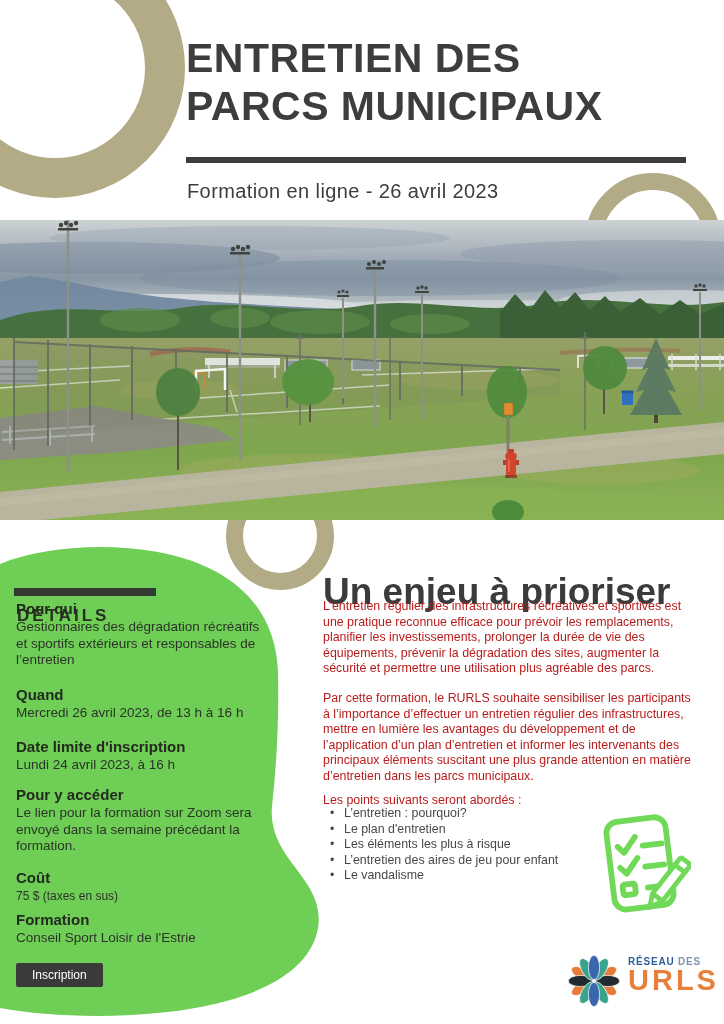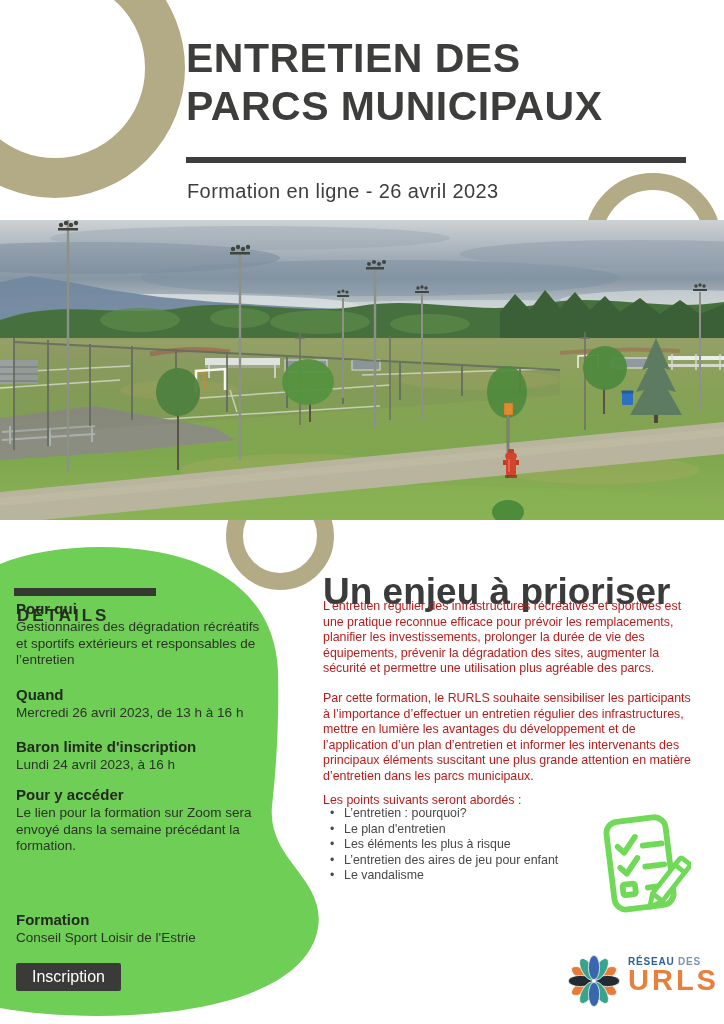--- a/index.html
+++ b/index.html
@@ -23,21 +23,21 @@
   .details{position:absolute;z-index:4;}
   .details-head{left:17px;top:558px;font-size:17px;font-weight:bold;letter-spacing:3px;color:#272f22;margin-top:48px;}
   .details-bar{position:absolute;left:14px;top:588px;width:142px;height:8px;background:#343a31;z-index:4;}
   .sec{position:absolute;left:16px;width:252px;z-index:4;color:#2c3328;}
   .sec .lbl{font-size:15px;font-weight:bold;margin:0 0 2px 0;color:#232a1f;}
   .sec .bod{font-size:13.5px;line-height:16.5px;margin:0;}
   .sec .bod.small{font-size:12px;}
   .s1{top:600px;} .s2{top:686px;} .s3{top:738px;} .s4{top:786px;} .s5{top:869px;} .s6{top:911px;}
   .inscription{
     position:absolute;left:16px;top:963px;z-index:4;background:#3a3a38;color:#ffffff;
-    font-size:16px;font-family:"Liberation Sans",sans-serif;padding:5px 16px;border:0;border-radius:2px;cursor:pointer;
+    font-size:12px;font-family:"Liberation Sans",sans-serif;padding:5px 16px;border:0;border-radius:2px;cursor:pointer;
   }
   
   .main-head{position:absolute;left:323px;top:540px;width:380px;font-size:37px;font-weight:bold;color:#3b3b3b;z-index:3;}
   .para{position:absolute;left:323px;width:378px;font-size:12.4px;line-height:15.6px;color:#b91c1c;margin:0;z-index:3;}
   .p1{top:599px;} .p2{top:691px;} .intro{top:793px;}
   .points{position:absolute;left:330px;top:806px;width:300px;margin:0;padding:0;list-style:none;z-index:3;}
   .points li{position:relative;padding-left:14px;font-size:12.4px;line-height:15.6px;color:#484848;}
   .points li::before{content:"\2022";position:absolute;left:0;top:0;}
   .check-icon{position:absolute;left:595px;top:810px;width:96px;height:108px;z-index:3;}
   
@@ -271,26 +271,30 @@
 
   <div class="sec s1">
     <p class="lbl">Pour qui</p>
     <p class="bod">Gestionnaires des dégradation récréatifs et sportifs extérieurs et responsables de l’entretien</p>
   </div>
   <div class="sec s2">
     <p class="lbl">Quand</p>
     <p class="bod">Mercredi 26 avril 2023, de 13 h à 16 h</p>
   </div>
   <div class="sec s3">
-    <p class="lbl">Baron limite d'inscription</p>
+    <p class="lbl">Date limite d'inscription</p>
     <p class="bod">Lundi 24 avril 2023, à 16 h</p>
   </div>
   <div class="sec s4">
     <p class="lbl">Pour y accéder</p>
     <p class="bod">Le lien pour la formation sur Zoom sera envoyé dans la semaine précédant la formation.</p>
+  </div>
+  <div class="sec s5">
+    <p class="lbl">Coût</p>
+    <p class="bod small">75 $ (taxes en sus)</p>
   </div>
   <div class="sec s6">
     <p class="lbl">Formation</p>
     <p class="bod">Conseil Sport Loisir de l'Estrie</p>
   </div>
 
   <button class="inscription">Inscription</button>
 
   <h2 class="main-head">Un enjeu à prioriser</h2>
   <p class="para p1">L’entretien régulier des infrastructures récréatives et sportives est une pratique reconnue efficace pour prévoir les remplacements, planifier les investissements, prolonger la durée de vie des équipements, prévenir la dégradation des sites, augmenter la sécurité et permettre une utilisation plus agréable des parcs.</p>

